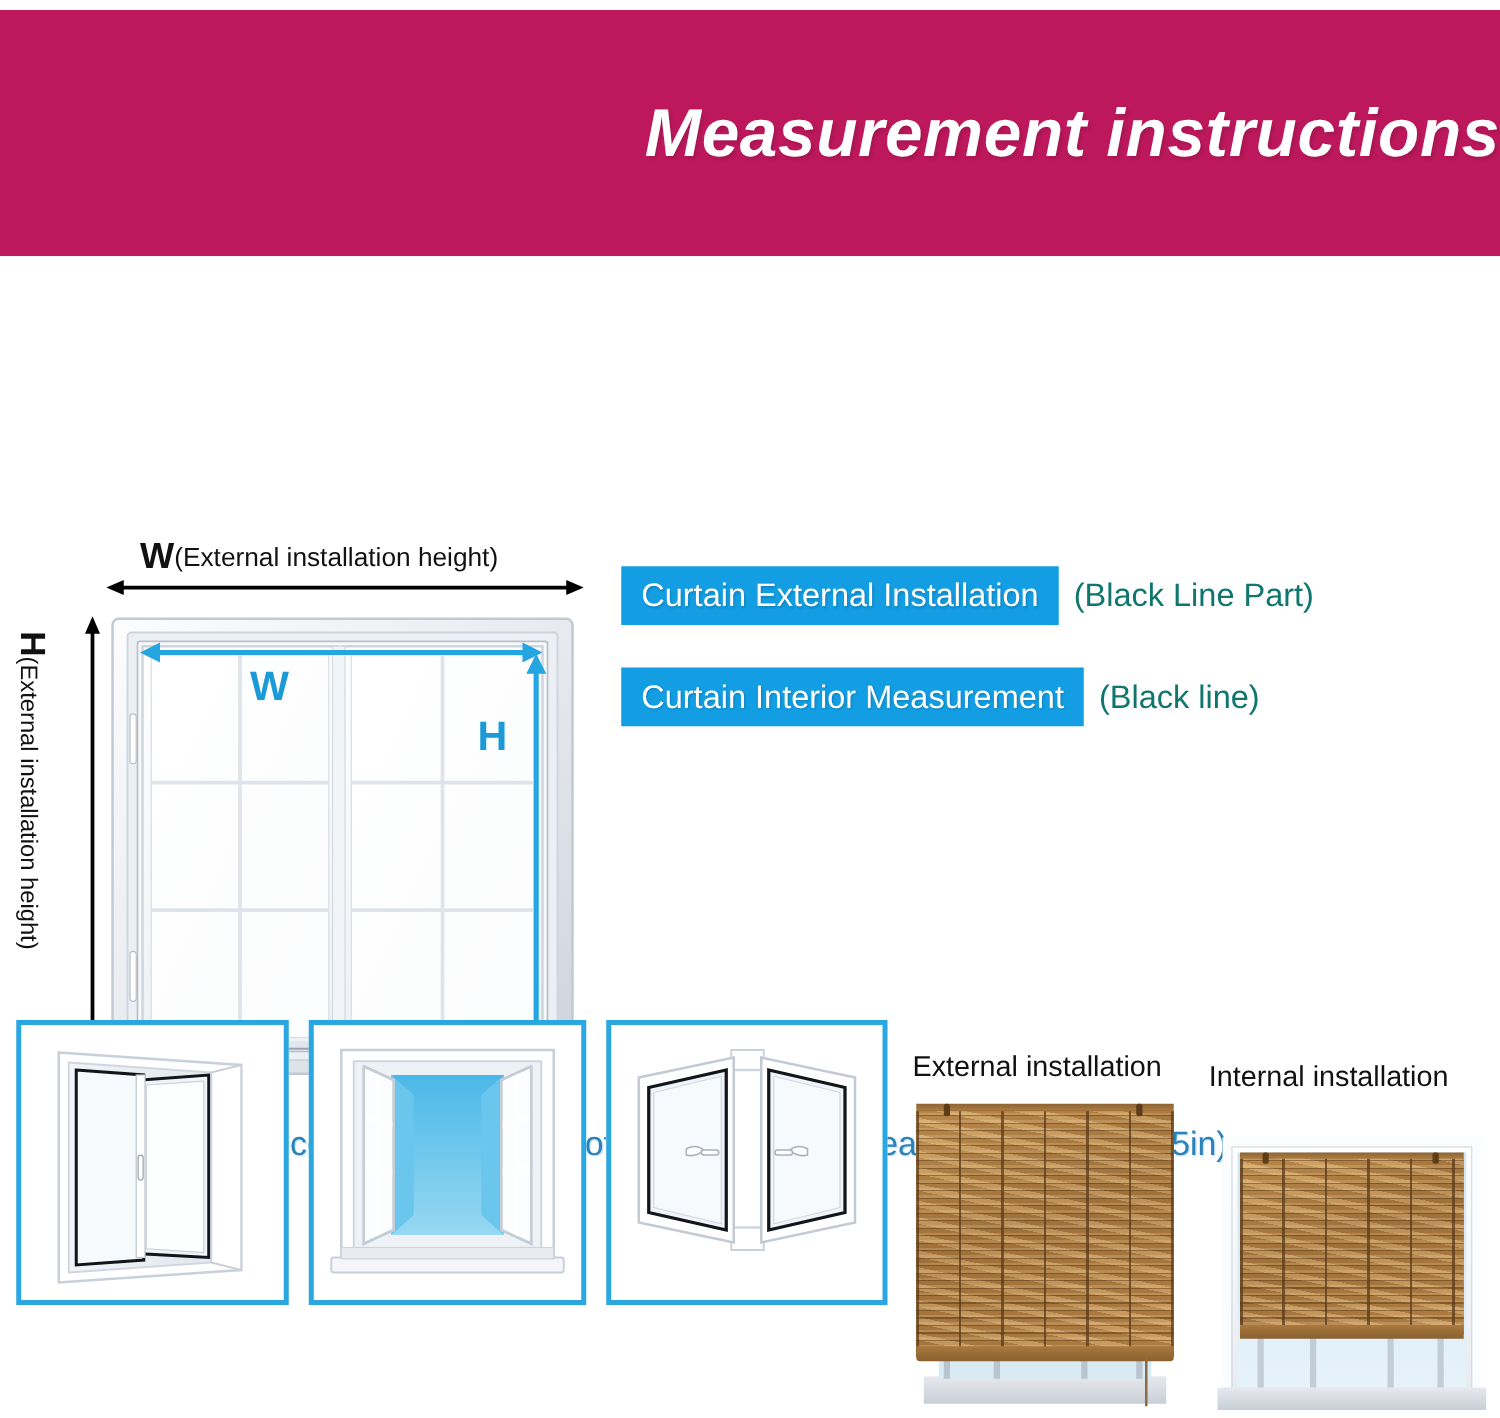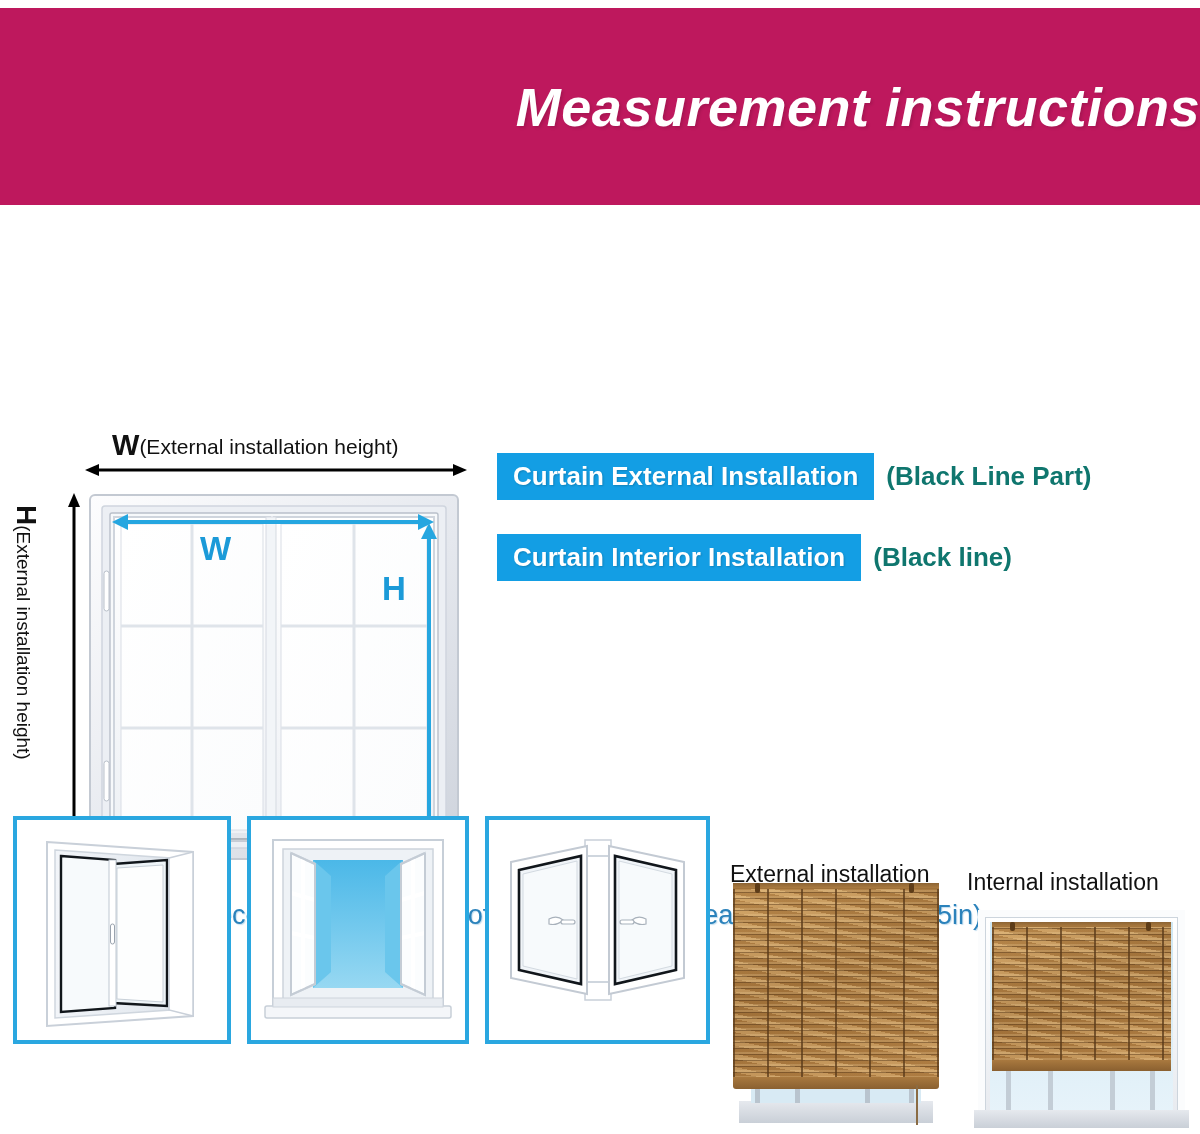--- a/index.html
+++ b/index.html
@@ -132,21 +132,20 @@
   #instructions-panel {
     position: absolute;
     left: 497px; top: 248px;
     width: 680px;
   }
   .inst-block { margin-bottom: 34px; }
   .badge-row {
     display: flex;
     align-items: center;
     white-space: nowrap;
-    font-weight: bold;
   }
   .badge {
     background: #139ee4;
     color: #ffffff;
     font-size: 26px;
     padding: 10px 16px 11px 16px;
     line-height: 1;
     text-shadow: 1px 1px 2px rgba(0,0,0,0.18);
   }
   .badge-suffix {
@@ -192,21 +191,20 @@
   }
   #box-1 { left: 13px;  top: 16px; width: 218px; height: 228px; }
   #box-2 { left: 247px; top: 16px; width: 222px; height: 228px; }
   #box-3 { left: 485px; top: 16px; width: 225px; height: 228px; }
 
   .blind-heading {
     position: absolute;
     font-size: 23px;
     color: #111111;
     white-space: nowrap;
-    margin-top: 21px;
   }
   #heading-external { left: 730px; top: 840px; }
   #heading-internal { left: 967px; top: 848px; }
 
   #blind-external { position: absolute; left: 733px; top: 883px; width: 206px; height: 243px; }
   #blind-internal { position: absolute; left: 978px; top: 910px; width: 207px; height: 218px; }
 
   
   .bamboo {
     background-color: #b08248;
@@ -343,21 +341,21 @@
 
     <div class="inst-block">
       <div class="badge-row">
         <div class="badge">Curtain External Installation</div>
         <div class="badge-suffix">(Black Line Part)</div>
       </div>
     </div>
 
     <div class="inst-block">
       <div class="badge-row">
-        <div class="badge">Curtain Interior Installation</div>
+        <div class="badge">Curtain Interior Measurement</div>
         <div class="badge-suffix">(Black line)</div>
       </div>
       <ul class="inst-list">
       </ul>
     </div>
 
   </div>
 
   <div id="note-line">(note: the Recommended Depth of the Window is Greater Than 7cm/2.75in)</div>
 </div>

